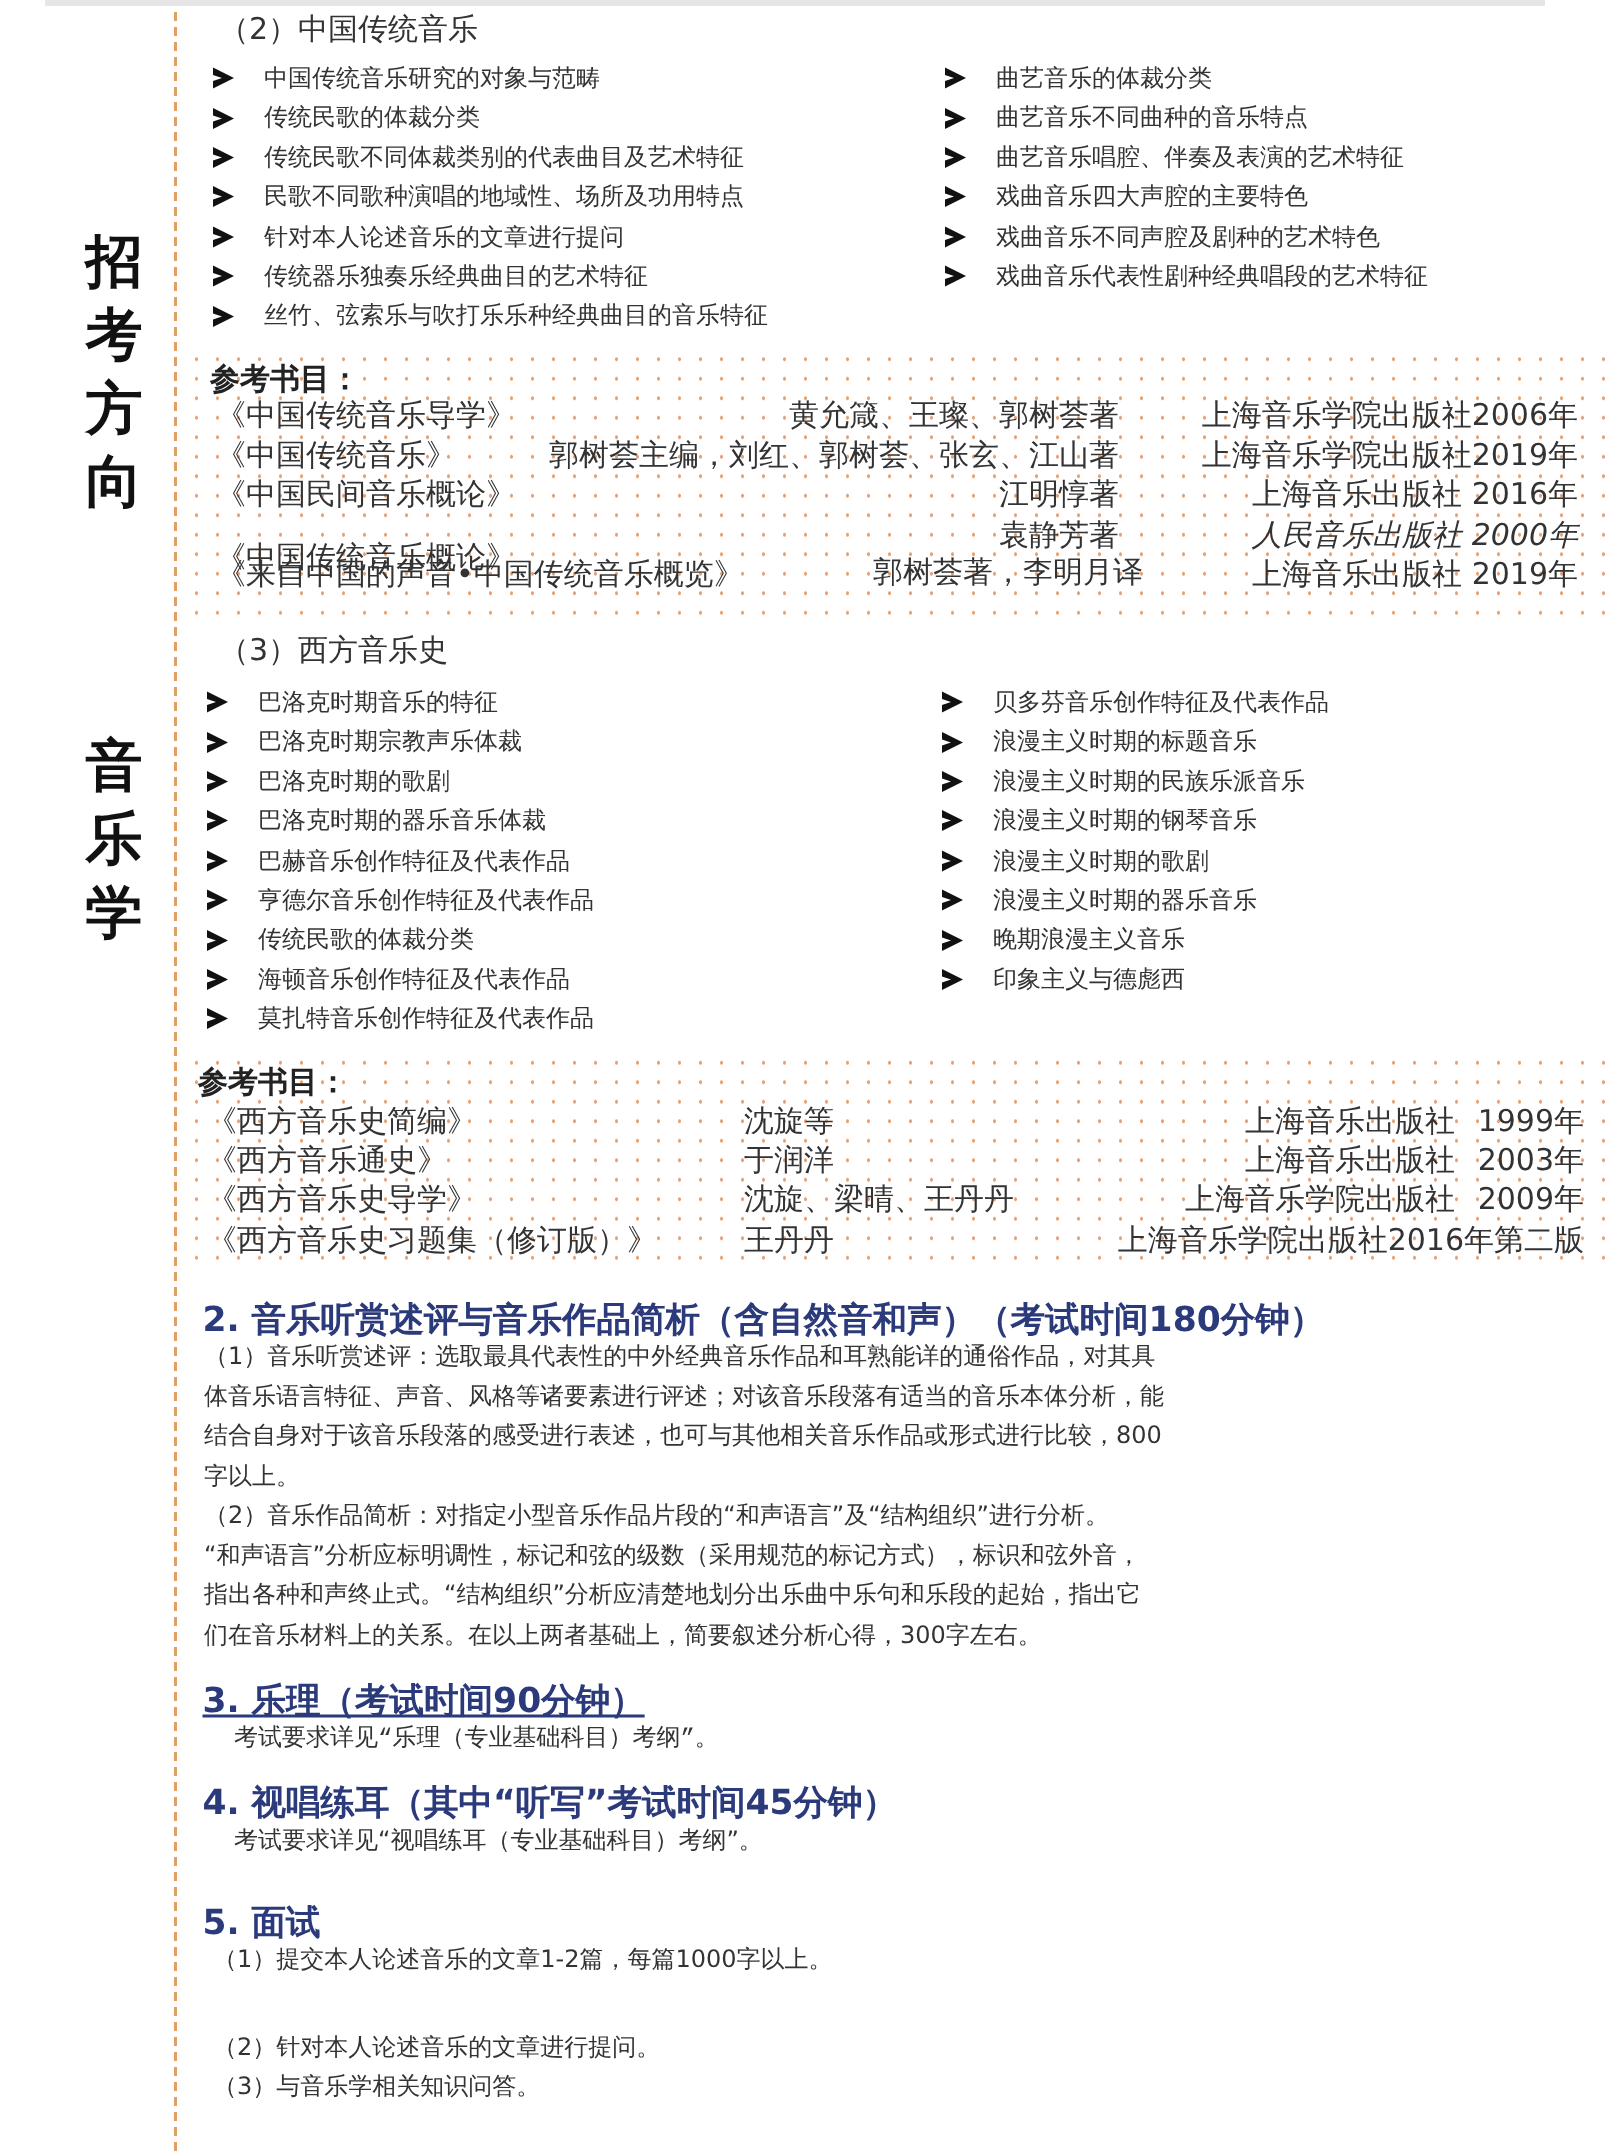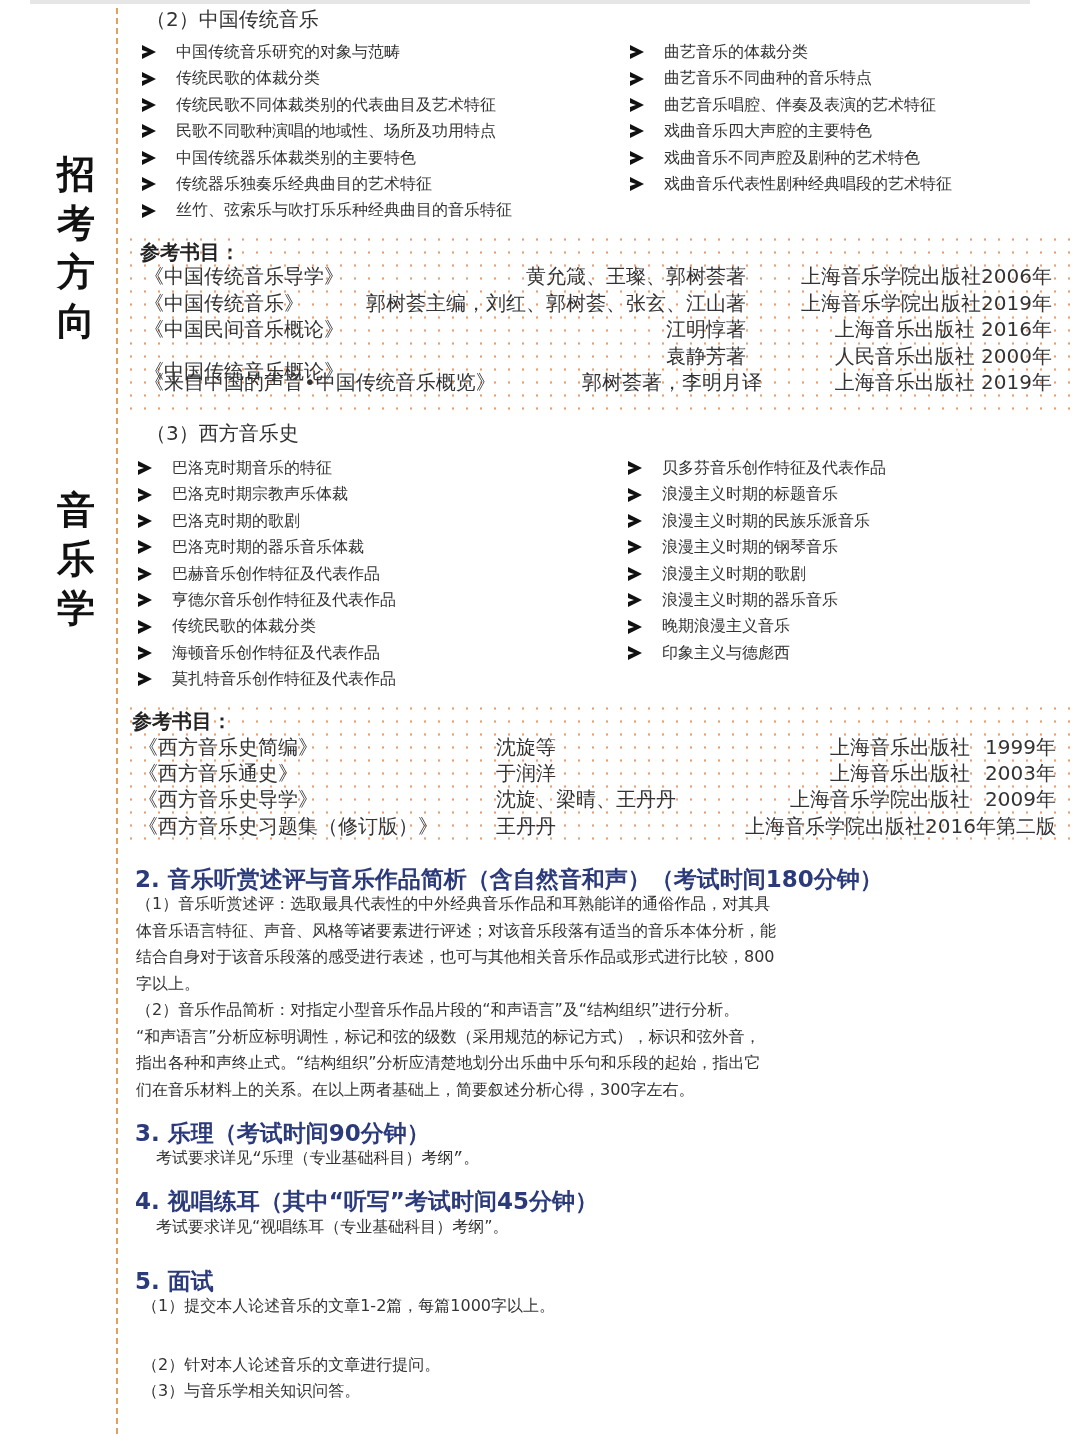--- a/index.html
+++ b/index.html
@@ -53,21 +53,21 @@
     <div class="li">
       <span class="arrow"></span>
       <span>传统民歌不同体裁类别的代表曲目及艺术特征</span>
     </div>
     <div class="li">
       <span class="arrow"></span>
       <span>民歌不同歌种演唱的地域性、场所及功用特点</span>
     </div>
     <div class="li">
       <span class="arrow"></span>
-      <span>中国传统器乐体裁类别的主要特色</span>
+      <span>针对本人论述音乐的文章进行提问</span>
     </div>
     <div class="li">
       <span class="arrow"></span>
       <span>传统器乐独奏乐经典曲目的艺术特征</span>
     </div>
     <div class="li">
       <span class="arrow"></span>
       <span>丝竹、弦索乐与吹打乐乐种经典曲目的音乐特征</span>
     </div>
   </div>
@@ -112,21 +112,21 @@
         <div class="row" style="top: 56.6px; right: 28px;">上海音乐学院出版社2019年</div>
       </div>
       <div>
         <div class="row" style="top: 83.2px; left: 20px;">《中国民间音乐概论》</div>
         <div class="row" style="top: 83.2px; right: 334px;">江明惇著</div>
         <div class="row" style="top: 83.2px; right: 28px;">上海音乐出版社 2016年</div>
       </div>
       <div>
         <div class="row" style="top: 125px; left: 20px;">《中国传统音乐概论》</div>
         <div class="row" style="top: 109.8px; right: 334px;">袁静芳著</div>
-        <div class="row" style="top: 109.8px; right: 28px;">人民音乐出版社 2000年</div>
+        <div class="row" style="top: 109.8px; right: 28px; font-style: italic;">人民音乐出版社 2000年</div>
       </div>
       <div>
         <div class="row" style="top: 136.4px; left: 20px;">《来自中国的声音•中国传统音乐概览》</div>
         <div class="row" style="top: 136.4px; right: 318px; font-family: Liberation Serif, serif;">郭树荟著，李明月译</div>
         <div class="row" style="top: 136.4px; right: 28px;">上海音乐出版社 2019年</div>
       </div>
     </div>
 </div>
 
 <div class="abs sub" style="left:146px;top:420px;">（3）西方音乐史</div>
@@ -237,21 +237,21 @@
     <div class="para" style="line-height: 26.5px;">（1）音乐听赏述评：选取最具代表性的中外经典音乐作品和耳熟能详的通俗作品，对其具</div>
     <div class="para" style="line-height: 26.5px;">体音乐语言特征、声音、风格等诸要素进行评述；对该音乐段落有适当的音乐本体分析，能</div>
     <div class="para" style="line-height: 26.5px;">结合自身对于该音乐段落的感受进行表述，也可与其他相关音乐作品或形式进行比较，800</div>
     <div class="para" style="line-height: 26.5px;">字以上。</div>
     <div class="para" style="line-height: 26.5px;">（2）音乐作品简析：对指定小型音乐作品片段的“和声语言”及“结构组织”进行分析。</div>
     <div class="para" style="line-height: 26.5px;">“和声语言”分析应标明调性，标记和弦的级数（采用规范的标记方式），标识和弦外音，</div>
     <div class="para" style="line-height: 26.5px;">指出各种和声终止式。“结构组织”分析应清楚地划分出乐曲中乐句和乐段的起始，指出它</div>
     <div class="para" style="line-height: 26.5px;">们在音乐材料上的关系。在以上两者基础上，简要叙述分析心得，300字左右。</div>
   </div>
 
-<div class="abs sec" style="left:135px;top:1118px;">3. 乐理（考试时间90分钟）</div>
+<div class="abs sec" style="left:135px;top:1118px;text-decoration:underline;">3. 乐理（考试时间90分钟）</div>
 <div class="abs para" style="left:156px;top:1146px;font-family:Liberation Mono, monospace;">考试要求详见“乐理（专业基础科目）考纲”。</div>
 
 <div class="abs sec" style="left:135px;top:1186px;">4. 视唱练耳（其中“听写”考试时间45分钟）</div>
 <div class="abs para" style="left:156px;top:1214px;">考试要求详见“视唱练耳（专业基础科目）考纲”。</div>
 
 <div class="abs sec" style="left:135px;top:1266px;">5. 面试</div>
 <div class="abs" style="left:142px;top:1293px;" id="s5">
     <div class="para" style="line-height: 26.5px;">（1）提交本人论述音乐的文章1-2篇，每篇1000字以上。</div>
     <div class="para" style="line-height: 26.5px; margin-top: 32px;">（2）针对本人论述音乐的文章进行提问。</div>
     <div class="para" style="line-height: 26.5px;">（3）与音乐学相关知识问答。</div>

